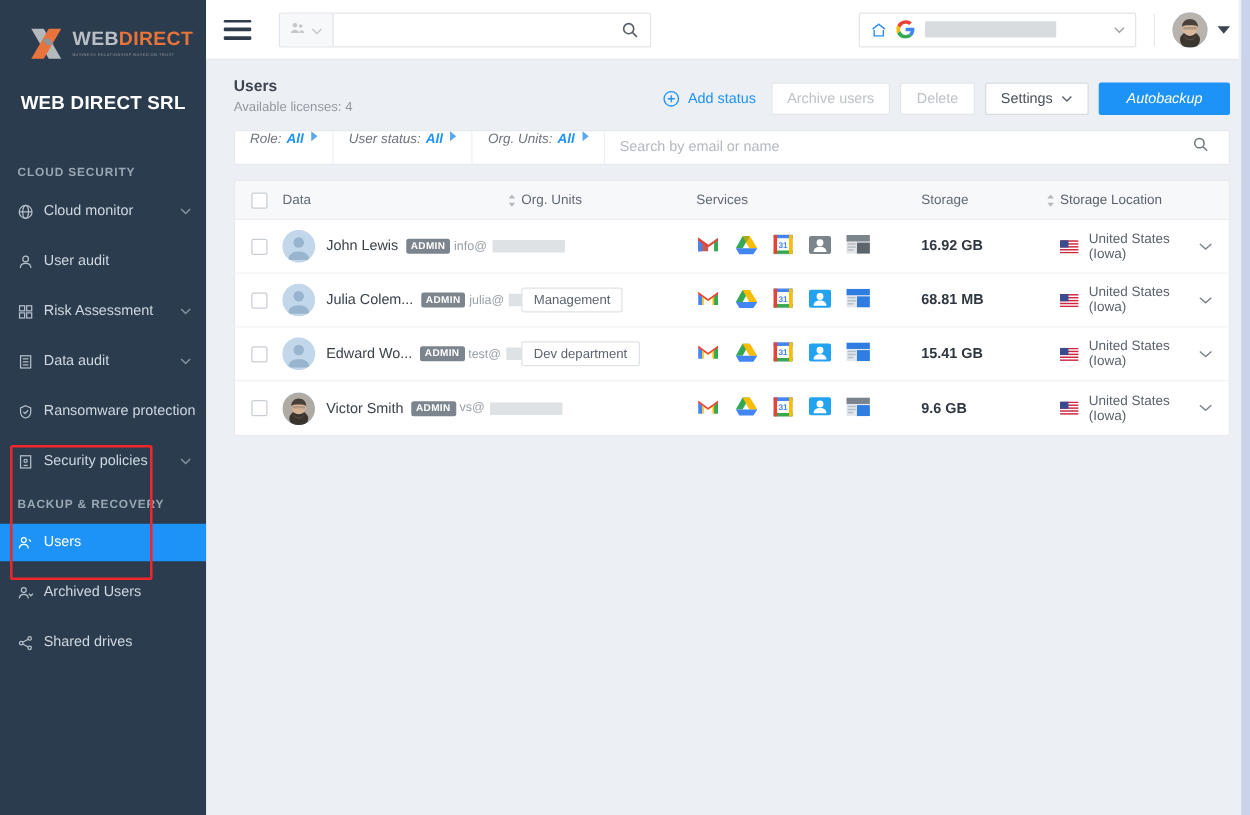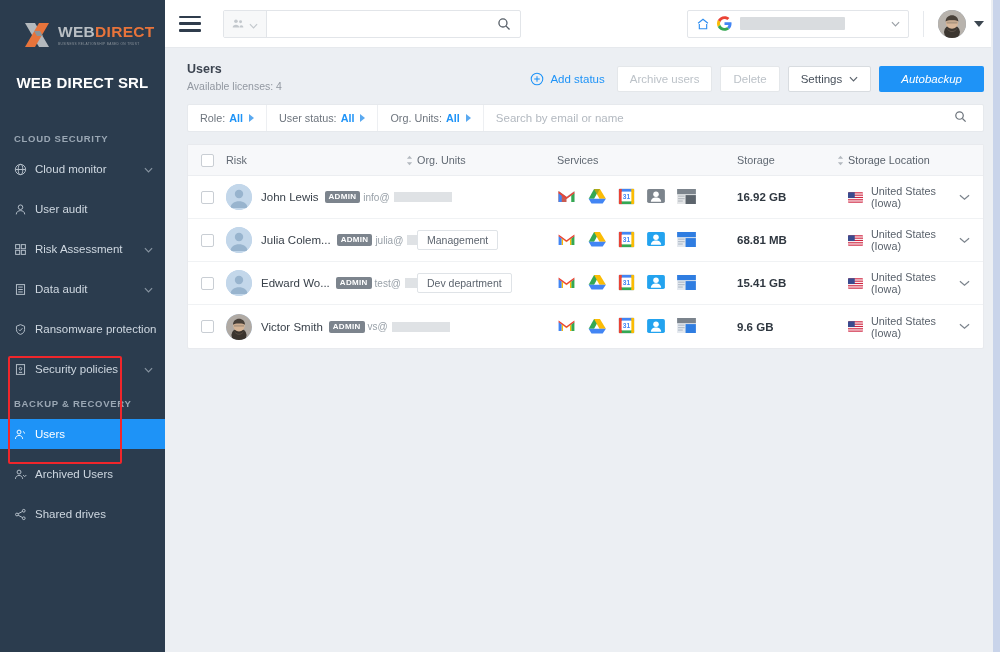--- a/index.html
+++ b/index.html
@@ -112,22 +112,22 @@
   .btn-outline { border: 1px solid #d8dce0; color: #48515c; background: #fff; gap: 7px; }
   .btn-primary { background: #1e93f7; color: #fff; font-weight: normal; padding: 0 22px; font-style: italic; }
 
   
   .filterbar {
     margin: 12px 16px 0 22px; height: 28px; background: #fff;
     border: 1px solid #e6e9ed; border-radius: 2px; display: flex; align-items: center;
     flex: 0 0 28px;
   }
   .filter-cell {
-    display: flex; align-items: center; gap: 4px; height: 100%;
-    padding: 0 12px; border-right: 1px solid #edeff2; font-size: 10.8px; color: #6e757e; cursor: pointer;
+    display: flex; gap: 4px; height: 100%;
+    padding: 0 12px; border-right: 1px solid #edeff2; font-size: 10.8px; color: #6e757e; cursor: pointer; font-style: italic;
   }
   .filter-cell .fval { color: #1e93f7; font-weight: bold; }
   .tri-right { width: 0; height: 0; border-top: 4px solid transparent; border-bottom: 4px solid transparent; border-left: 5px solid #5aa9f0; margin-left: 2px; }
   .filter-search { flex: 1; display: flex; align-items: center; height: 100%; padding: 0 12px; }
   .filter-search input { border: none; outline: none; width: 100%; font-size: 11.5px; color: #40474f; background: transparent; }
   .filter-search input::placeholder { color: #b3b9c0; }
   .fs-icon { padding-right: 4px; }
 
   
   .table-card {
@@ -466,21 +466,21 @@
           </svg>
         </span>
       </div>
     </div>
 
     <div class="table-card">
       <div class="thead">
         <div class="c-check">
           <span class="chk"></span>
         </div>
-        <div class="c-name">Risk</div>
+        <div class="c-name">Data</div>
         <div class="c-sort">
           <span class="sort-ico">
             <svg width="7" height="11" viewBox="0 0 8 12">
                 <path d="M4 0.5L7 4H1z" fill="#b3b9bf"></path>
                 <path d="M4 11.5L1 8h6z" fill="#b3b9bf"></path>
               </svg>
           </span>
         </div>
         <div class="c-org">Org. Units</div>
         <div class="c-serv">Services</div>

